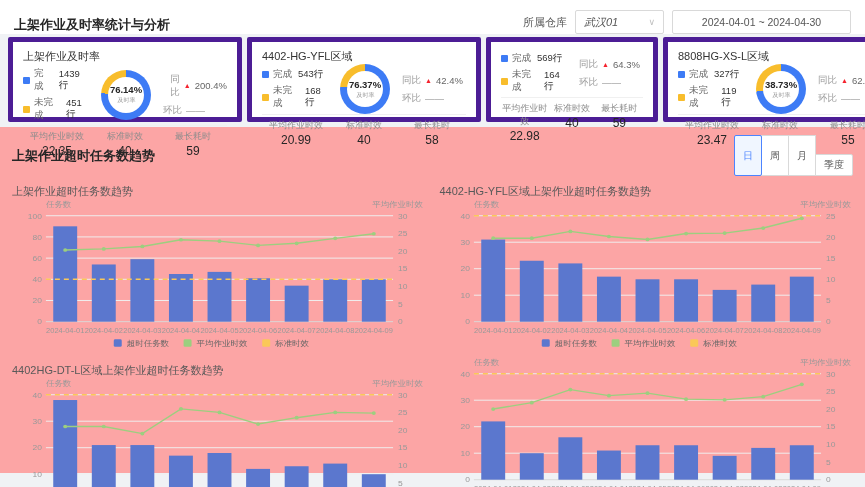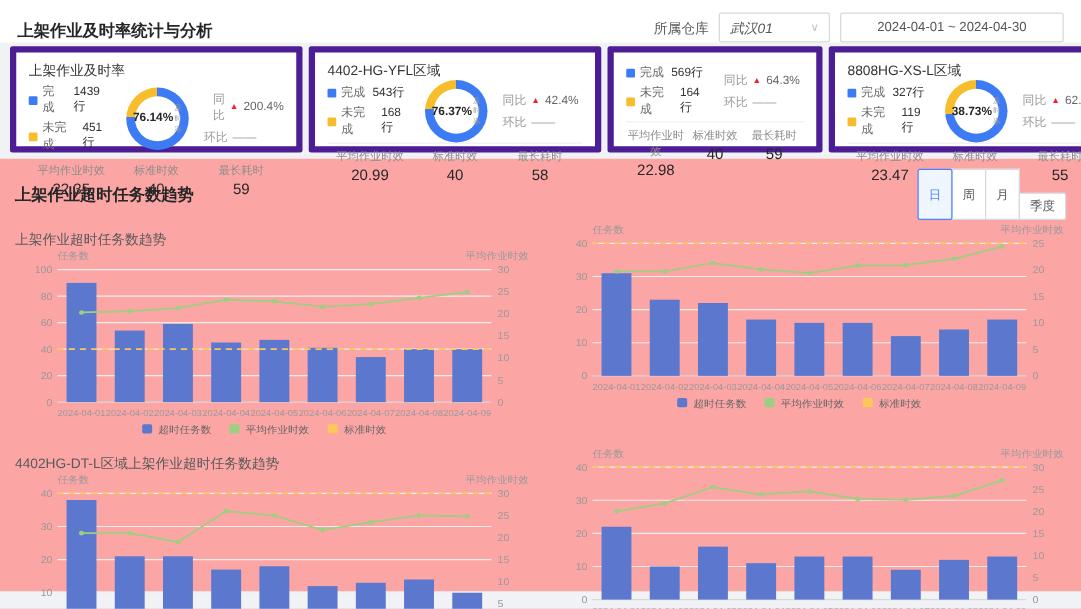--- a/index.html
+++ b/index.html
@@ -15,21 +15,21 @@
   
   .cards{display:flex;gap:5px;padding:3px 8px 0;}
   .card{flex:1;background:#fff;border:5px solid #4c1d95;border-radius:2px;height:85px;padding:7px 10px 0;display:flex;flex-direction:column;}
   .card-title{font-size:11px;color:#333;}
   .card-mid{display:flex;align-items:center;flex:1;gap:12px;}
   .card-legend{font-size:9.5px;color:#666;min-width:66px;}
   .leg-row{display:flex;align-items:center;gap:4px;margin:3px 0;}
   .dot{width:7px;height:7px;border-radius:1px;display:inline-block;flex:0 0 auto;}
   .leg-val{color:#333;margin-left:2px;}
   .donut{width:50px;height:50px;border-radius:50%;position:relative;flex:0 0 auto;margin:0 auto;}
-  .donut-hole{position:absolute;inset:7px;background:#fff;border-radius:50%;display:flex;flex-direction:row;align-items:center;justify-content:center;}
+  .donut-hole{position:absolute;inset:7px;background:#fff;border-radius:50%;display:flex;flex-direction:column;align-items:center;justify-content:center;}
   .donut-pct{font-size:9.5px;font-weight:bold;color:#262626;white-space:nowrap;}
   .donut-sub{font-size:7px;color:#999;transform:scale(.85);}
   .card-comp{font-size:9.5px;color:#999;margin-left:auto;min-width:64px;}
   .comp-row{display:flex;align-items:center;gap:4px;margin:5px 0;text-align:right;}
   .tri{font-size:7px;line-height:1;}
   .comp-val{color:#666;}
   .comp-val.dash{color:#999;}
   .card-stats{display:flex;border-top:1px solid #f0f0f0;padding:4px 0 5px;}
   .stat{flex:1;text-align:center;}
   .stat-label{font-size:9px;color:#8c8c8c;}
@@ -323,20 +323,21 @@
             <rect x="102" y="151" width="8" height="8" rx="1.5" fill="#5b77ce"></rect>
             <text x="115" y="158.5" font-size="8.5" fill="#666">超时任务数</text>
             <rect x="172" y="151" width="8" height="8" rx="1.5" fill="#9ccf7f"></rect>
             <text x="185" y="158.5" font-size="8.5" fill="#666">平均作业时效</text>
             <rect x="250.8" y="151" width="8" height="8" rx="1.5" fill="#fac858"></rect>
             <text x="263.8" y="158.5" font-size="8.5" fill="#666">标准时效</text>
           </svg>
         </div>
     </div>
     <div class="chart-cell">
+      <div class="chart-title">4402-HG-YFL区域上架作业超时任务数趋势</div>
       <div>
           <svg viewBox="0 0 414 170" width="413" height="158" preserveAspectRatio="none">
             <text x="34" y="9" font-size="8.5" fill="#999">任务数</text>
             <text x="412" y="9" font-size="8.5" fill="#999" text-anchor="end">平均作业时效</text>
             <line x1="34" x2="382" y1="132" y2="132" stroke="#d9d9d9" stroke-width="1"></line>
             <text x="30" y="135" font-size="8.5" fill="#999" text-anchor="end">0</text>
             <line x1="34" x2="382" y1="103.5" y2="103.5" stroke="#efefef" stroke-width="1"></line>
             <text x="30" y="106.5" font-size="8.5" fill="#999" text-anchor="end">10</text>
             <line x1="34" x2="382" y1="75" y2="75" stroke="#efefef" stroke-width="1"></line>
             <text x="30" y="78" font-size="8.5" fill="#999" text-anchor="end">20</text>

